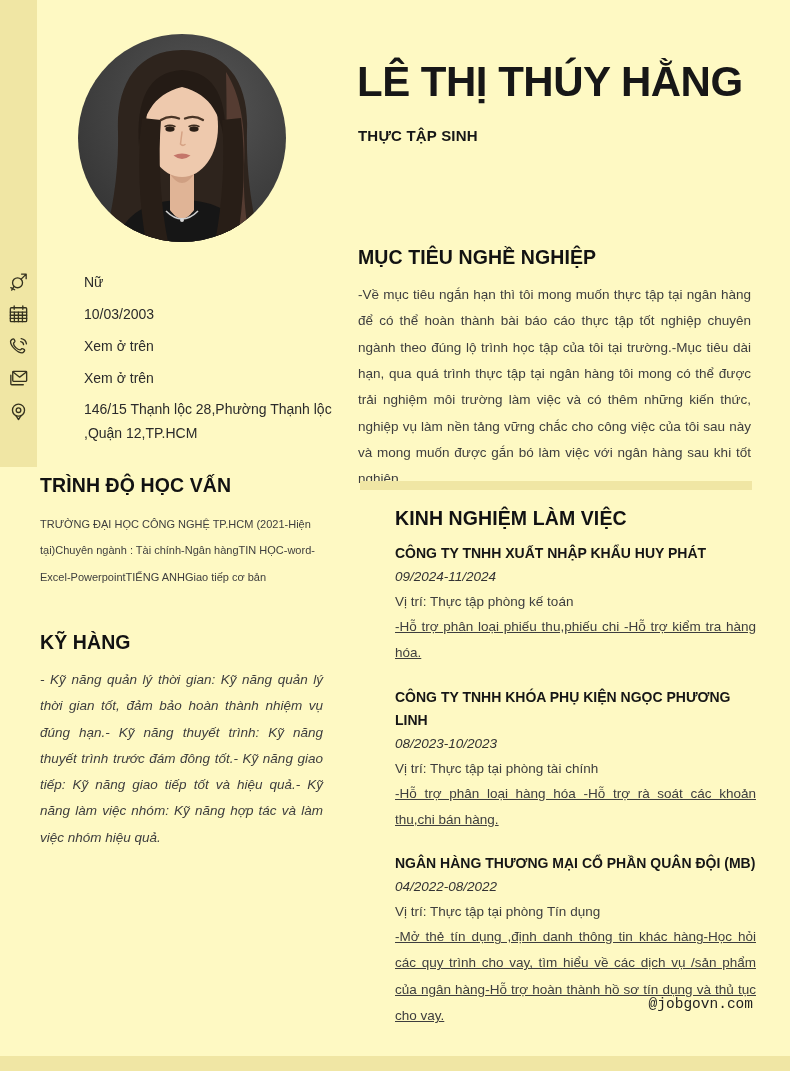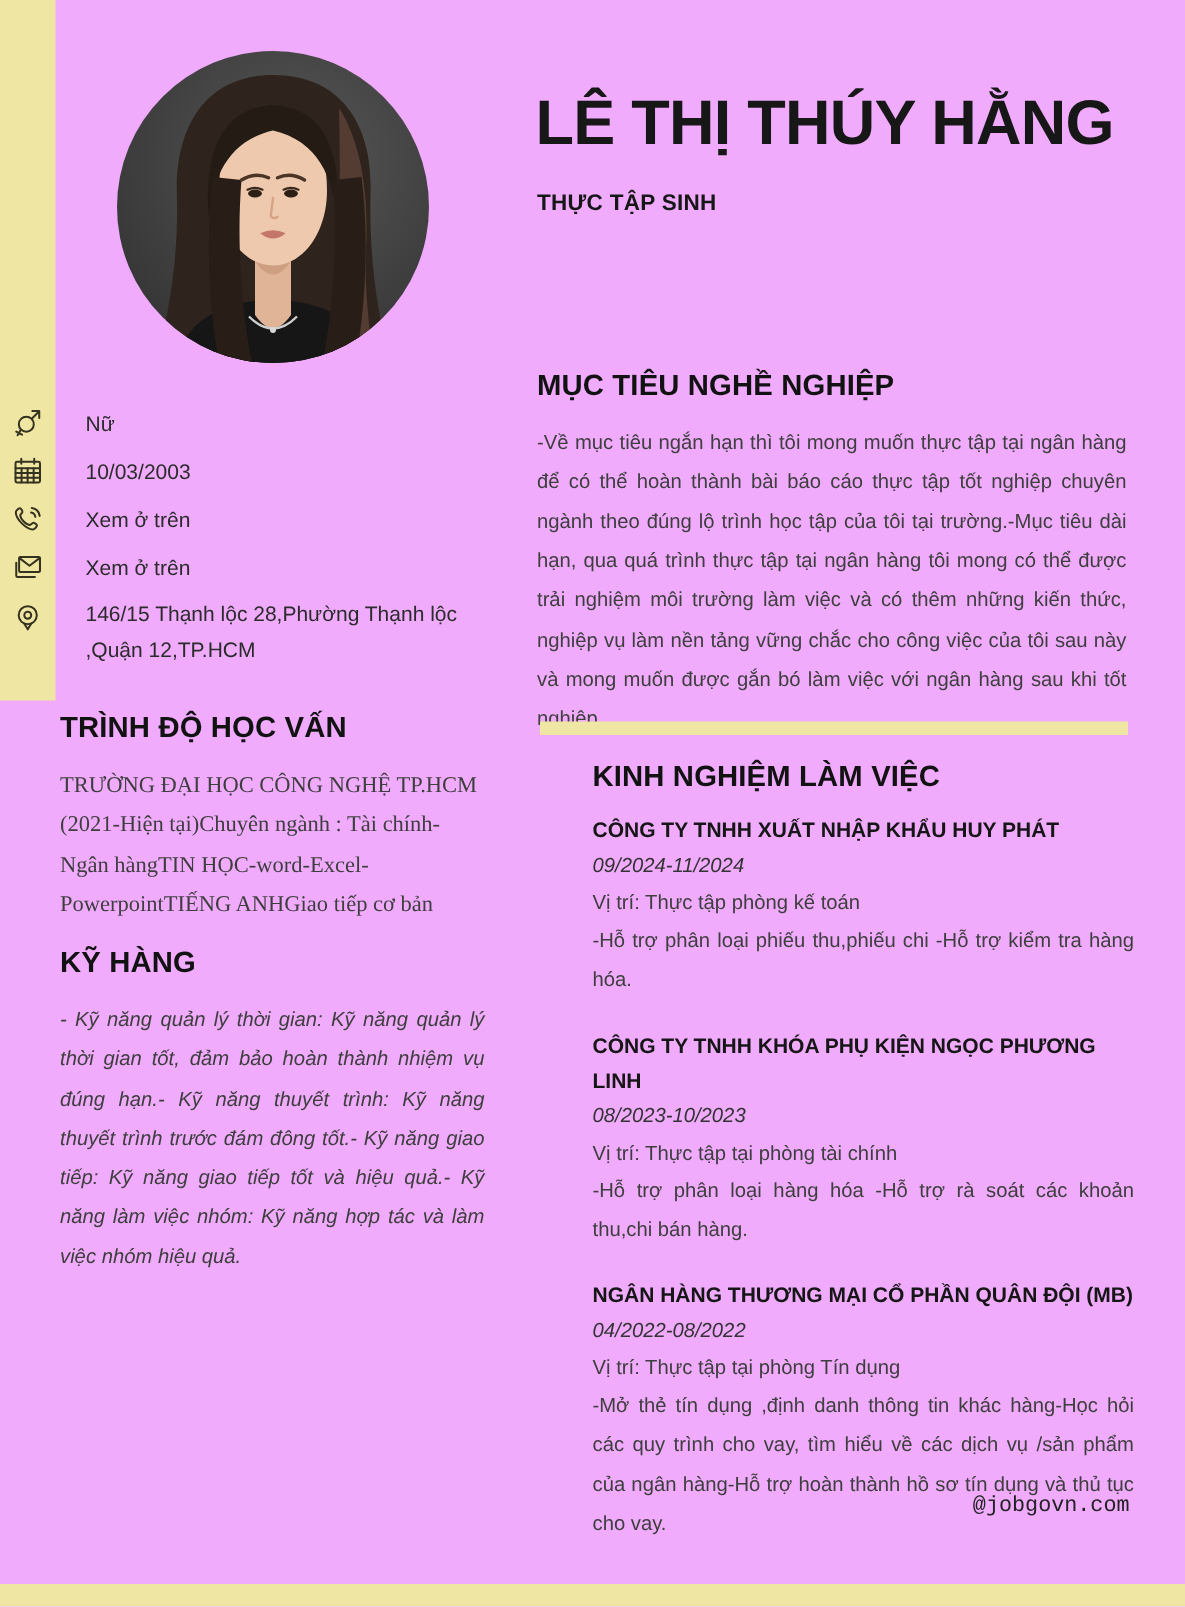--- a/index.html
+++ b/index.html
@@ -1,20 +1,20 @@
 <!DOCTYPE html>
 <html lang="vi"><head>
 <meta charset="utf-8">
 <style>
   * { margin: 0; padding: 0; box-sizing: border-box; }
   html,body { background:#e8e8e8; }
   .page {
     position: relative;
     width: 790px; height: 1071px;
-    background: #f0abfc;
+    background: #fef9c3;
     margin: 0 auto;
     overflow: hidden;
     font-family: "Liberation Sans", sans-serif;
     color: #3d3d3d;
   }
   .accent-strip-left {
     position: absolute; left: 0; top: 0;
     width: 37px; height: 467px;
     background: #f0e6a4;
   }
@@ -41,41 +41,41 @@
   .job-title {
     position: absolute; left: 358px; top: 127px;
     font-size: 15px; font-weight: 700; color: #171717;
     letter-spacing: 0.2px;
   }
 
   .contact-list {
     position: absolute; left: 0; top: 266px;
     width: 335px;
   }
-  .contact-row { display: flex; align-items: center; min-height: 32px; }
+  .contact-row { display: flex; align-items: center; min-height: 32px; gap: 27px; }
   .contact-row.tall { align-items: flex-start; margin-top: 3px; }
   .contact-icon-cell {
     width: 37px; flex: 0 0 37px;
     display: flex; justify-content: center; align-items: center;
   }
   .contact-row.tall .contact-icon-cell { margin-top: 3px; }
   .contact-value {
     margin-left: 20px; width: 268px;
     font-size: 14px; color: #2b2b2b; line-height: 24px;
   }
   .icon-svg { stroke: #35321f; fill: none; stroke-width: 1.4; stroke-linecap: round; stroke-linejoin: round; }
 
   .section-heading {
     font-size: 19.5px; font-weight: 700; color: #121212;
     letter-spacing: 0.1px;
   }
 
   .edu-section { position: absolute; left: 40px; top: 474px; width: 283px; }
   .edu-section .section-heading { margin-bottom: 14px; }
-  .edu-body { font-size: 15px; line-height: 26.3px; color: #3e3e3e; font-family: Liberation Serif, serif; }
+  .edu-body { font-size: 11px; line-height: 26.3px; color: #3e3e3e; }
 
   .skills-section { position: absolute; left: 40px; top: 631px; width: 283px; }
   .skills-section .section-heading { margin-bottom: 13px; }
   .skills-body { font-size: 13.5px; line-height: 26.3px; color: #3e3e3e; text-align: justify; font-style: italic; }
 
   .objective-section { position: absolute; left: 358px; top: 246px; width: 393px; }
   .objective-section .section-heading { margin-bottom: 13px; }
   .objective-body { font-size: 13.5px; line-height: 26.35px; color: #3e3e3e; text-align: justify; }
 
   .divider-bar {
@@ -83,21 +83,21 @@
     width: 392px; height: 9px;
     background: #f0e6a4;
   }
 
   .experience-section { position: absolute; left: 395px; top: 507px; width: 361px; }
   .experience-section .section-heading { margin-bottom: 12px; }
   .job { margin-bottom: 19px; }
   .job-company { font-size: 14px; font-weight: 700; color: #161616; line-height: 23px; }
   .job-period { font-size: 13.5px; font-style: italic; color: #333; line-height: 24px; }
   .job-position { font-size: 13.5px; color: #3e3e3e; line-height: 25px; }
-  .job-details { font-size: 13.5px; color: #3e3e3e; line-height: 26.3px; text-align: justify; }
+  .job-details { font-size: 13.5px; color: #3e3e3e; line-height: 26.3px; text-align: justify; text-decoration: underline; }
 
   .footer-watermark {
     position: absolute; right: 37px; top: 996px;
     font-family: "Liberation Mono", monospace;
     font-size: 14.5px; color: #222;
   }
 </style>
 </head>
 <body>
 

